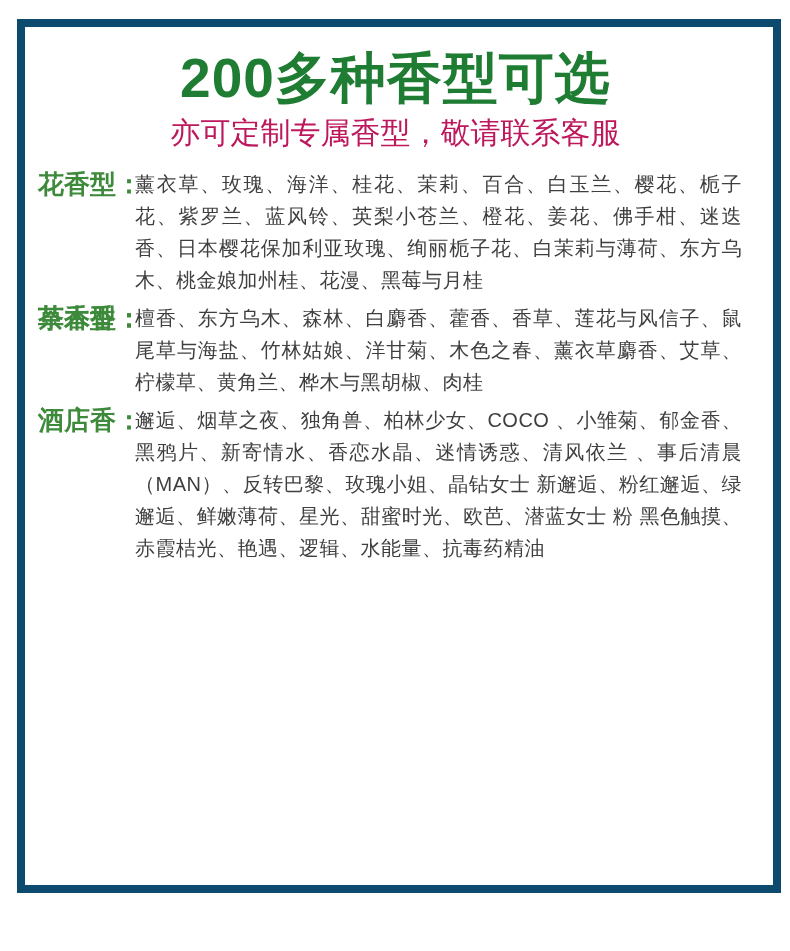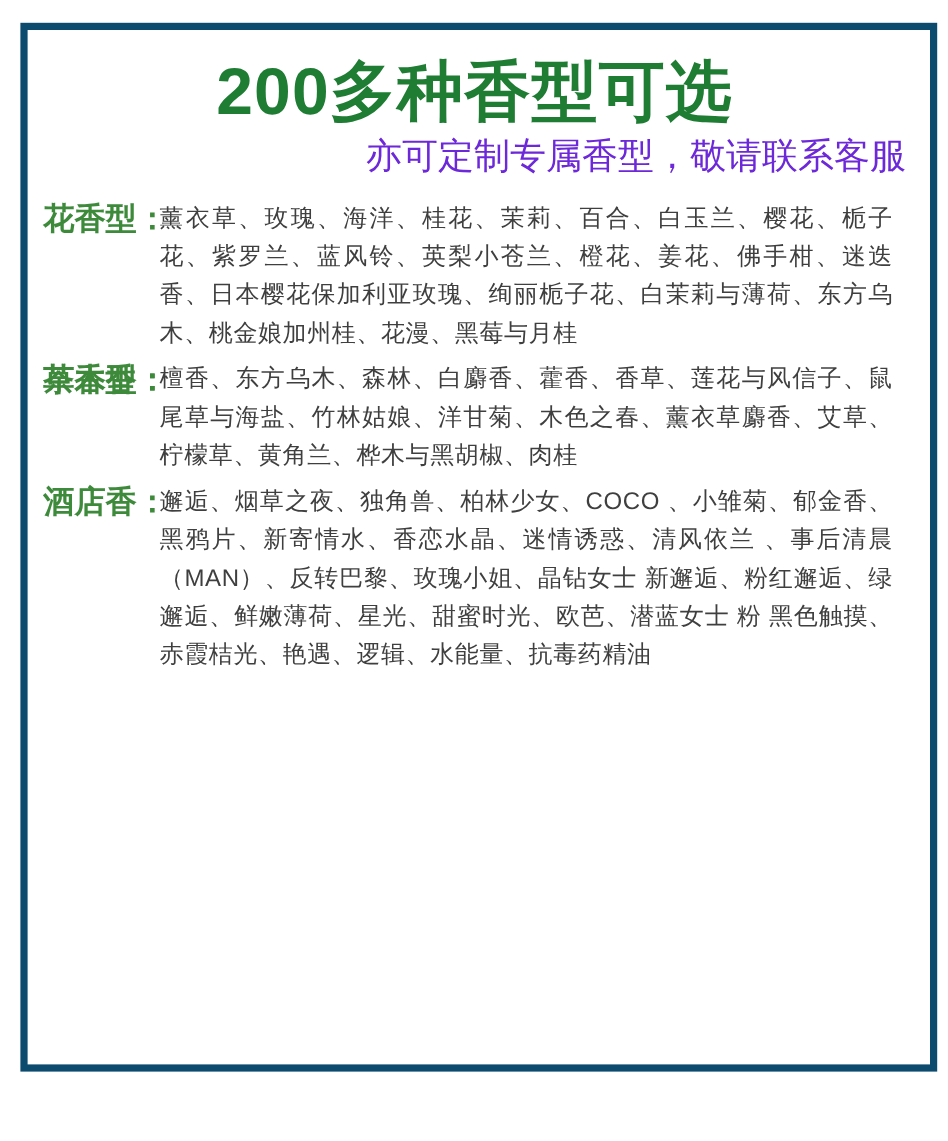--- a/index.html
+++ b/index.html
@@ -13,37 +13,37 @@
     position: relative;
     font-family: "Liberation Sans", sans-serif;
   }
   .frame {
     position: absolute;
     left: 17px;
     top: 19px;
     width: 764px;
     height: 874px;
     box-sizing: border-box;
-    border: 6px solid #0c4a6e;
+    border: 8px solid #0c4a6e;
     background: #ffffff;
     padding: 18px 20px 0 13px;
     overflow: hidden;
   }
   .title {
     text-align: center;
     color: #1e7d33;
     font-size: 55px;
     line-height: 58px;
     font-weight: bold;
     letter-spacing: 1px;
     margin: 4px 0 8px 0;
   }
   .subtitle {
-    text-align: right;
-    color: #6d28d9;
+    text-align: center;
+    color: #be185d;
     font-size: 30px;
     line-height: 36px;
     font-weight: 500;
     margin: 0 0 17px 0;
   }
   .sections {
     margin: 0 11px 0 0;
   }
   .section {
     position: relative;

